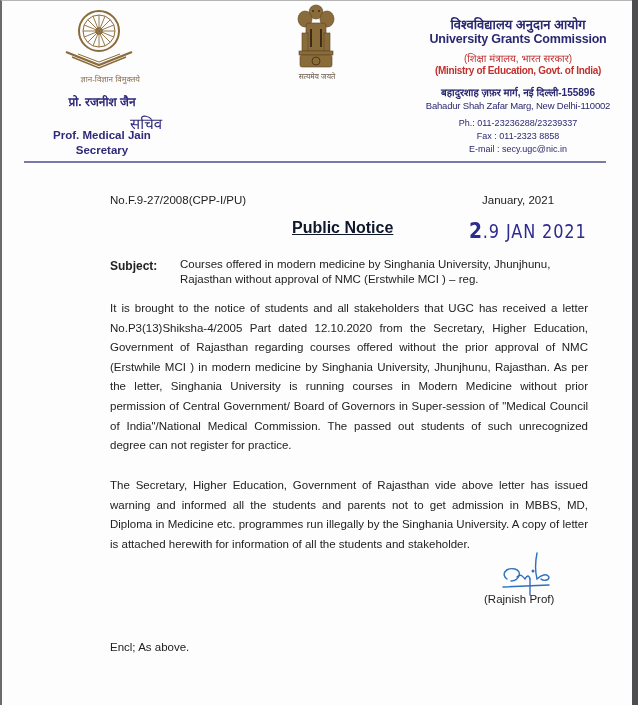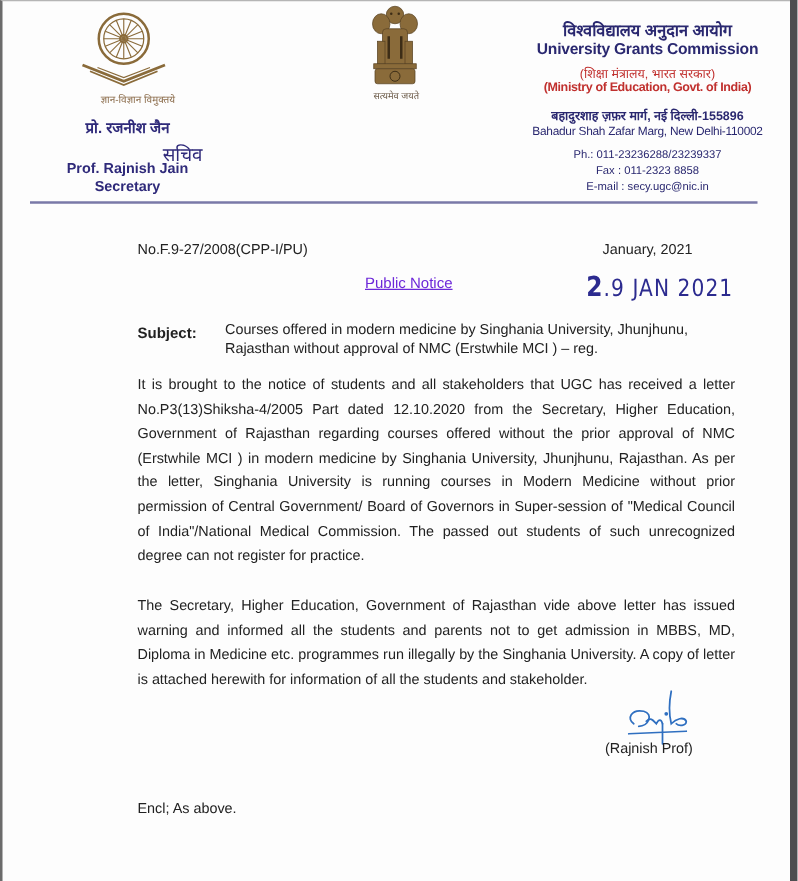--- a/index.html
+++ b/index.html
@@ -42,21 +42,21 @@
   .addr-eng { top: 99px; font-size: 9.5px; color:#2a2870; letter-spacing: -0.2px; }
   .phone { top: 117px; font-size: 9px; color:#2a2870; }
   .fax { top: 130px; font-size: 9px; color:#2a2870; }
   .email { top: 143px; font-size: 9px; color:#2a2870; }
 
   .rule { position:absolute; left: 22px; top: 160px; width: 582px; height: 2px; background: #7a79a8; }
 
   
   .ref { position:absolute; left: 108px; top: 193px; font-size: 11.5px; color:#222; }
   .date { position:absolute; left: 480px; top: 193px; font-size: 11.5px; color:#222; }
-  .title { position:absolute; left: 290px; top: 218px; font-size: 12px; color:#6d28d9; font-weight: normal; text-decoration: underline; }
+  .title { position:absolute; left: 290px; top: 218px; font-size: 16px; color:#0f172a; font-weight: bold; text-decoration: underline; }
   .stamp { position:absolute; left: 467px; top: 217px; font-size: 19px; color:#2c2b8f; font-family: "DejaVu Sans", sans-serif; letter-spacing: 1px; transform: scaleX(0.85); transform-origin: left; }
   .stamp .d1 { font-weight: bold; font-size: 22px; }
 
   .subject-label { position:absolute; left: 108px; top: 258px; font-size: 12px; color:#222; font-weight: bold; }
   .subject-text { position:absolute; left: 178px; top: 256px; width: 400px; font-size: 11.5px; line-height: 15px; color:#222; }
 
   .para { position:absolute; left: 108px; width: 478px; font-size: 11.5px; line-height: 19.6px; color:#222; text-align: justify; }
   .para1 { top: 298px; }
   .para2 { top: 475px; line-height: 19.5px; }
 
@@ -85,21 +85,21 @@
         <line x1="53.8" y1="18" x2="24.2" y2="30"></line>
       </g>
       <path d="M6 45 L39 58 L72 45" stroke-width="2.2"></path>
       <path d="M12 50 L39 61 L66 50" stroke-width="1.5"></path>
       <path d="M18 47 L39 55 L60 47" stroke-width="1"></path>
     </g>
   </svg>
   <div class="motto-ugc">ज्ञान-विज्ञान विमुक्तये</div>
   <div class="sec-hindi-name">प्रो. रजनीश जैन</div>
   <div class="sec-hindi-title">सचिव</div>
-  <div class="sec-name">Prof. Rajnish Jain</div>
+  <div class="sec-name">Prof. Medical Jain</div>
   <div class="sec-title">Secretary</div>
 
   <svg class="emblem" viewBox="0 0 40 66">
     <g fill="#8a6b3a" stroke="#5a4424" stroke-width="0.6">
       <ellipse cx="20" cy="9" rx="7" ry="7"></ellipse>
       <ellipse cx="9" cy="16" rx="7" ry="8"></ellipse>
       <ellipse cx="31" cy="16" rx="7" ry="8"></ellipse>
       <rect x="10" y="20" width="20" height="28" rx="3"></rect>
       <rect x="6" y="30" width="6" height="18"></rect>
       <rect x="28" y="30" width="6" height="18"></rect>

